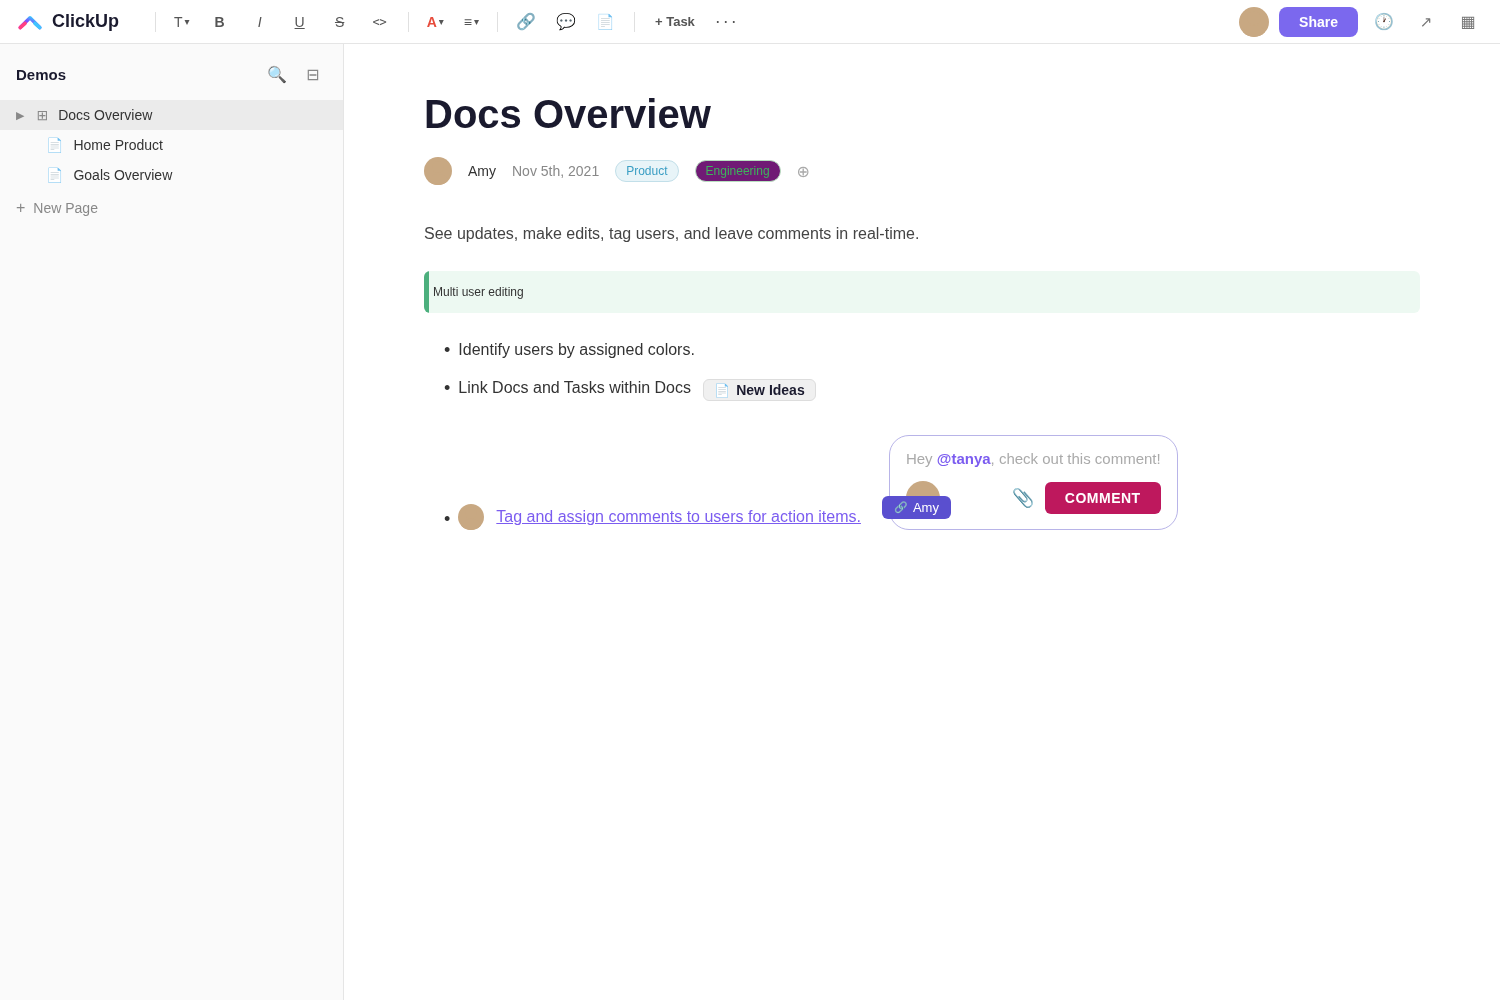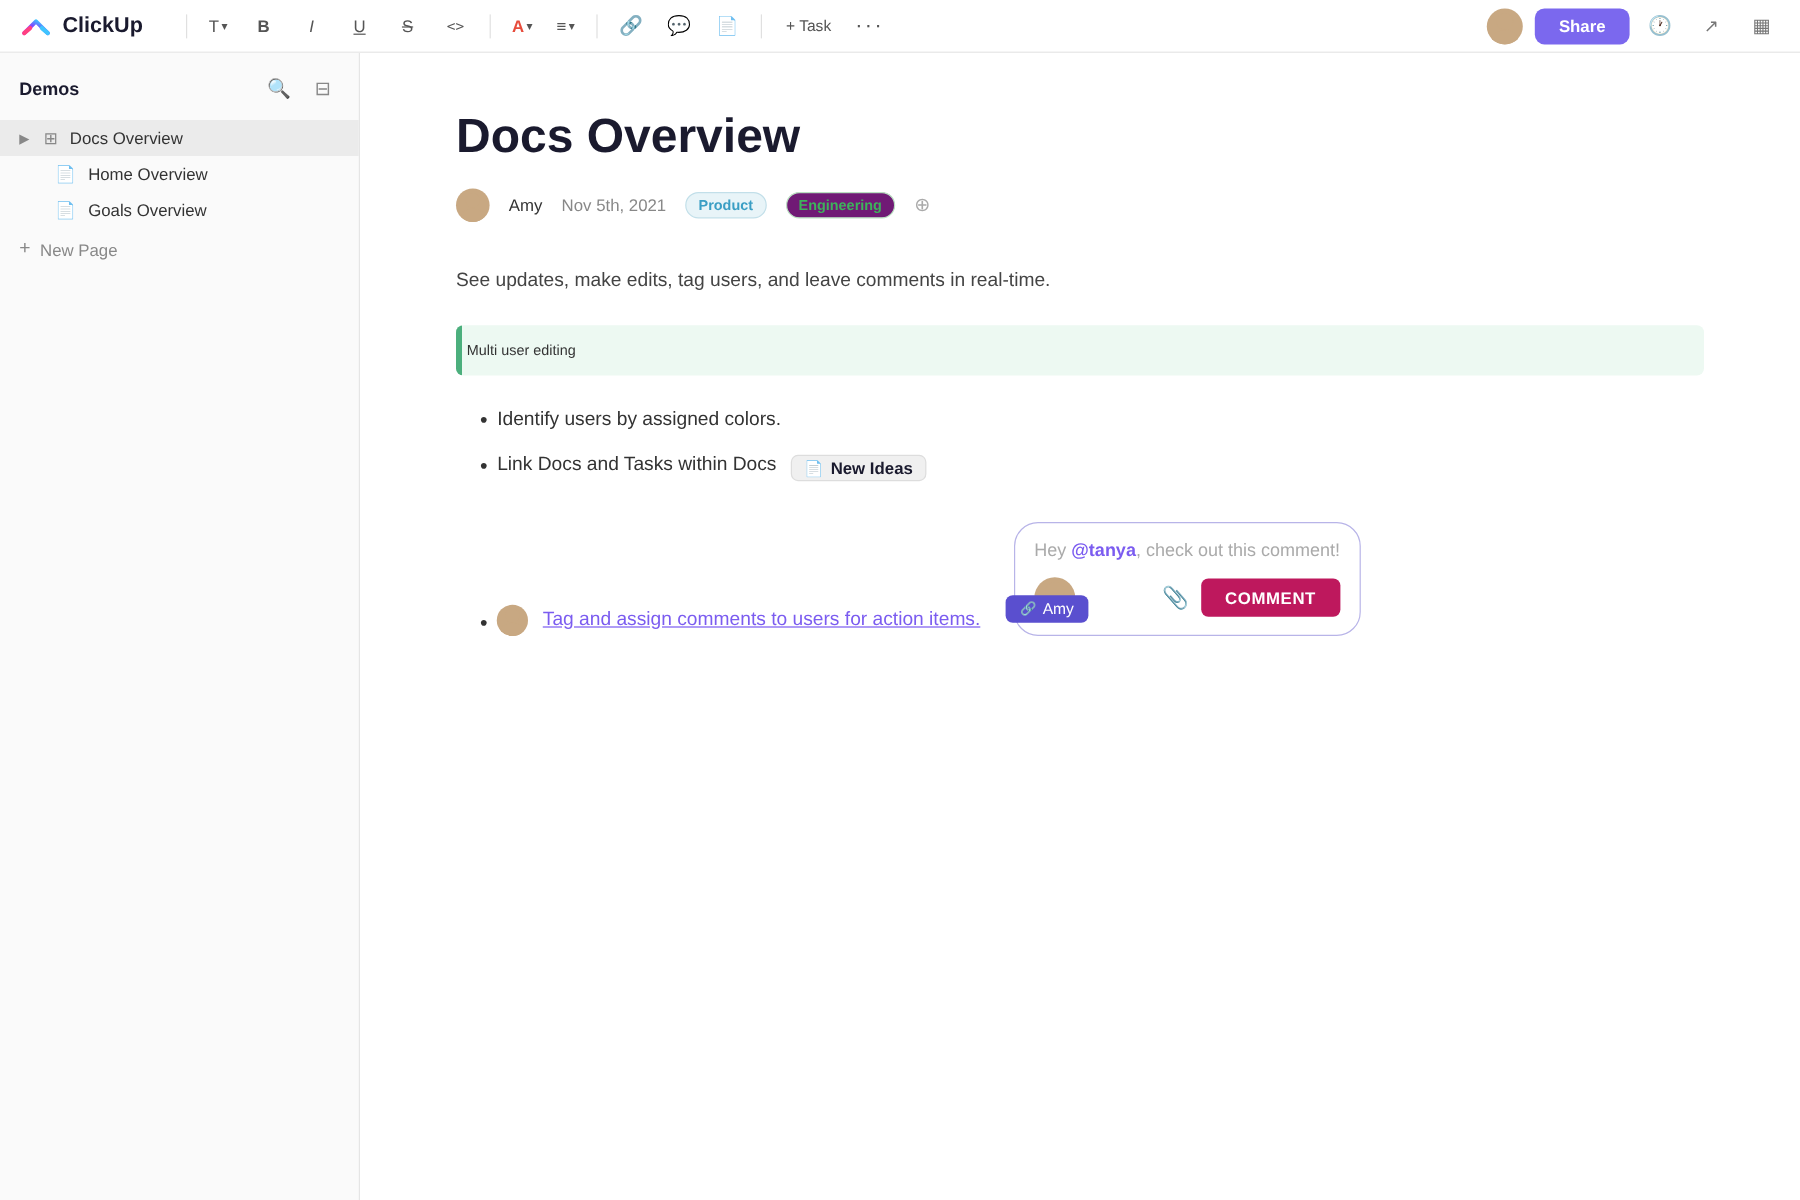--- a/index.html
+++ b/index.html
@@ -26,21 +26,21 @@
       background: #7b68ee; color: #fff; border: none; border-radius: 8px;
       padding: 7px 20px; font-weight: 600; font-size: 14px; cursor: pointer;
     }
     .toolbar-icon-btn { display: flex; align-items: center; justify-content: center; width: 32px; height: 32px; cursor: pointer; color: #777; border-radius: 6px; }
     .avatar-sm { width: 30px; height: 30px; border-radius: 50%; background: #c8a882; overflow: hidden; display: flex; align-items: center; justify-content: center; }
 
     
     .main-layout { display: flex; flex: 1; overflow: hidden; }
 
     
-    .sidebar { width: 300px; border-right: 1px solid #e5e5e5; background: #fafafa; flex-shrink: 0; display: flex; flex-direction: column; padding: 16px 0; }
+    .sidebar { width: 344px; border-right: 1px solid #e5e5e5; background: #fafafa; flex-shrink: 0; display: flex; flex-direction: column; padding: 16px 0; }
     .sidebar-header { display: flex; align-items: center; justify-content: space-between; padding: 0 16px 12px; }
     .sidebar-title { font-size: 15px; font-weight: 600; color: #1a1a2e; }
     .sidebar-header-icons { display: flex; gap: 8px; }
     .sidebar-icon-btn { width: 28px; height: 28px; display: flex; align-items: center; justify-content: center; cursor: pointer; color: #888; border-radius: 5px; }
 
     .sidebar-item {
       display: flex; align-items: center; gap: 10px;
       padding: 7px 16px; cursor: pointer; color: #333; font-size: 14px;
     }
     .sidebar-item.active { background: #ebebeb; font-weight: 500; }
@@ -54,21 +54,21 @@
 
     
     .content { flex: 1; overflow-y: auto; padding: 48px 80px; }
 
     .doc-title { font-size: 40px; font-weight: 700; color: #1a1a2e; margin-bottom: 20px; }
     .doc-meta { display: flex; align-items: center; gap: 16px; margin-bottom: 40px; }
     .doc-meta-avatar { width: 28px; height: 28px; border-radius: 50%; background: #c8a882; flex-shrink: 0; overflow: hidden; display: flex; align-items: center; justify-content: center; }
     .doc-meta-author { font-size: 14px; color: #333; font-weight: 500; }
     .doc-meta-date { font-size: 14px; color: #888; }
     .tag {
-      padding: 3px 10px; border-radius: 12px; font-size: 12px; font-weight: 700; cursor: pointer;
+      padding: 3px 10px; border-radius: 12px; font-size: 12px; font-weight: 400; cursor: pointer;
     }
     .tag-product { background: #e8f4f8; color: #3a9ec4; border: 1px solid #c2dfe9; }
     .tag-engineering { background: #701a75; color: #3db35b; border: 1px solid #b9dfc1; }
     .doc-meta-share-icon { color: #aaa; font-size: 16px; cursor: pointer; }
 
     .section-heading { font-size: 34px; font-weight: 700; color: #1a1a2e; margin-bottom: 16px; }
     .section-subtitle { font-size: 16px; color: #444; margin-bottom: 28px; }
 
     .blockquote-block {
       display: flex; align-items: stretch; margin-bottom: 28px;
@@ -167,21 +167,21 @@
   </button>
 
   <div class="toolbar-divider"></div>
 
   <button class="toolbar-btn" style="font-size:16px">🔗</button>
   <button class="toolbar-btn" style="font-size:16px">💬</button>
   <button class="toolbar-btn" style="font-size:15px">📄</button>
 
   <div class="toolbar-divider"></div>
 
-  <button class="toolbar-btn toolbar-btn-text" style="font-size:13px; width:auto; padding: 0 8px;">+ Task</button>
+  <button class="toolbar-btn toolbar-btn-text" style="font-size:13px; width:auto; padding: 0 8px; font-weight: bold;">+ Task</button>
   <button class="toolbar-btn" style="font-size:18px; letter-spacing:2px">···</button>
 
   <div class="toolbar-spacer"></div>
 
   <div class="toolbar-right">
     <div class="avatar-sm">
       <svg viewBox="0 0 30 30" width="30" height="30">
         <circle cx="15" cy="11" r="7" fill="#c8a882"></circle>
         <ellipse cx="15" cy="26" rx="11" ry="8" fill="#c8a882"></ellipse>
       </svg>
@@ -205,21 +205,21 @@
     </div>
 
     <div class="sidebar-item active">
       <span class="sidebar-item-chevron">▶</span>
       <span class="sidebar-item-icon">⊞</span>
       <span>Docs Overview</span>
     </div>
 
     <div class="sidebar-item" style="padding-left:46px">
       <span class="sidebar-item-icon">📄</span>
-      <span>Home Overview</span>
+      <span>Home Product</span>
     </div>
 
     <div class="sidebar-item" style="padding-left:46px">
       <span class="sidebar-item-icon">📄</span>
       <span>Goals Overview</span>
     </div>
 
     <div class="sidebar-add-item">
       <span style="font-size:16px">+</span>
       <span>New Page</span>

